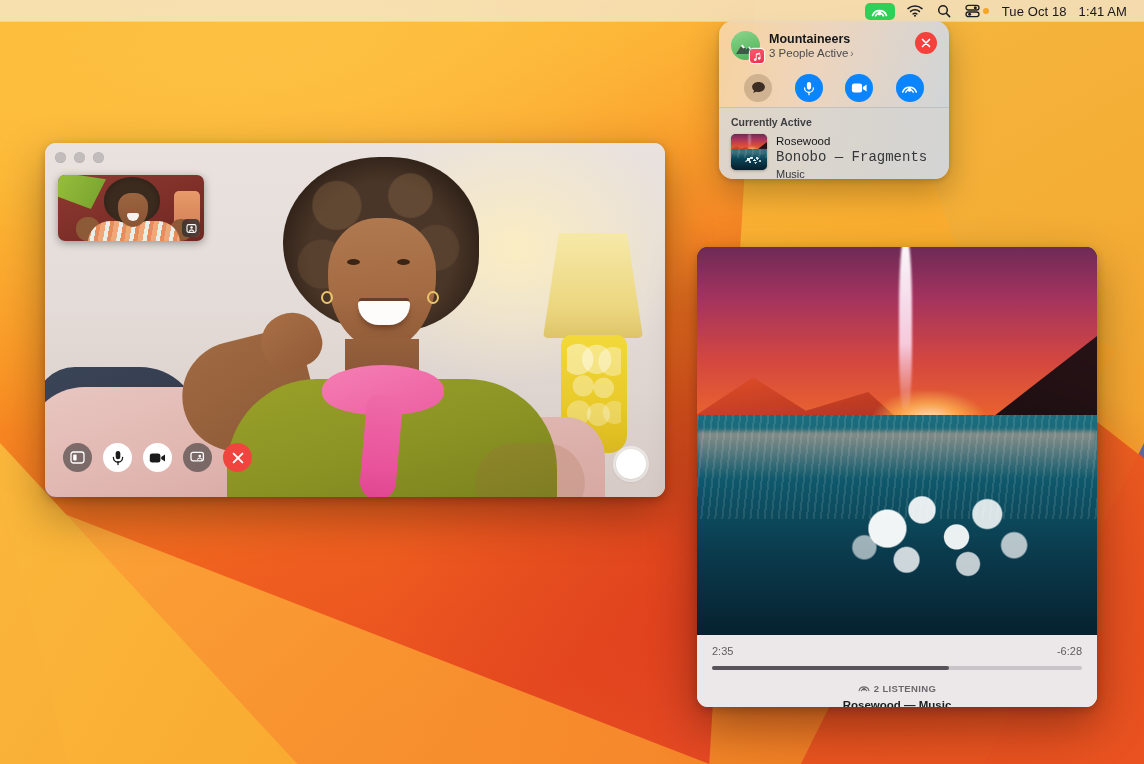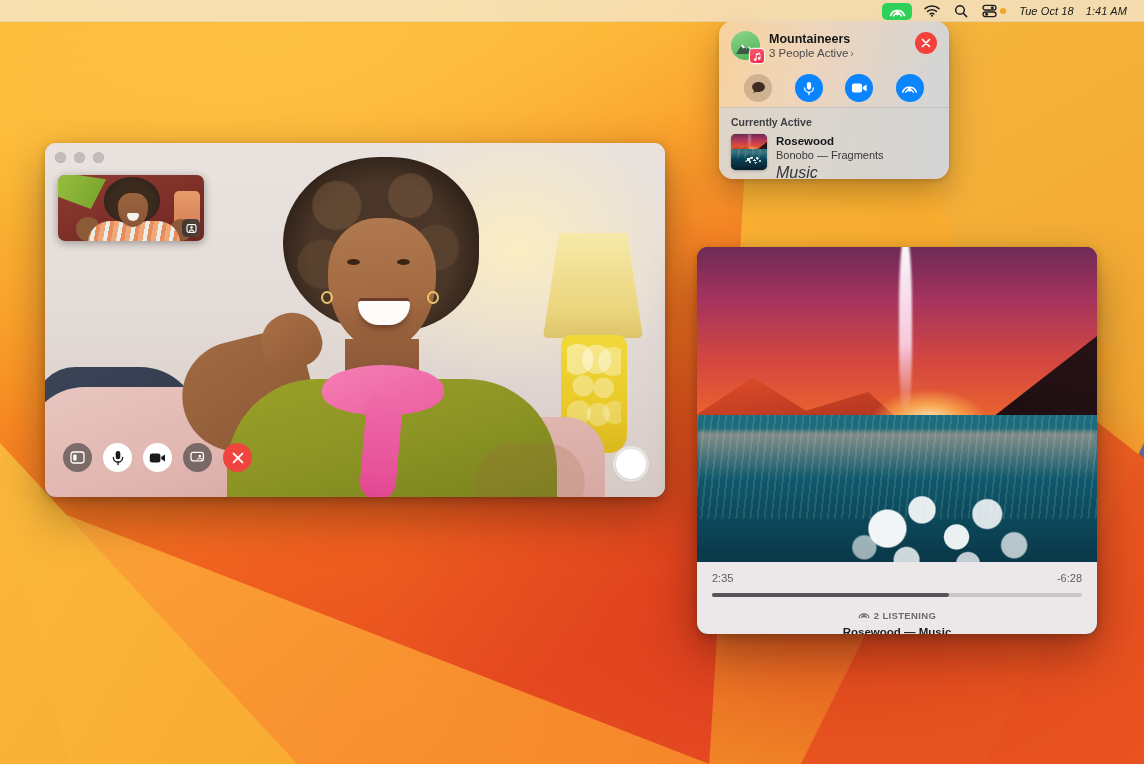--- a/index.html
+++ b/index.html
@@ -79,21 +79,21 @@
     z-index:50;
     box-shadow:inset 0 -0.5px 0 rgba(0,0,0,.10);
   }
   #menubar .mb-right { display:flex; align-items:center; gap:0; padding-right:11px; height:100%; }
   .mb-item { display:flex; align-items:center; height:22px; padding:0 7px; }
   .mb-shareplay {
     background:#2ed158; border-radius:5px; height:17px; width:30px;
     display:flex; align-items:center; justify-content:center;
     margin:0 5px;
   }
-  .mb-text { font-size:11px; color:#17181a; letter-spacing:.1px; padding:0 6px;font-style:italic; }
+  .mb-text { font-size:13px; color:#17181a; letter-spacing:.1px; padding:0 6px; }
   .mb-dot { width:6px; height:6px; border-radius:50%; background:#f5a623; margin-left:3px; }
 
   
   #facetime {
     position:absolute; left:45px; top:143px; width:620px; height:354px;
     border-radius:11px;
     box-shadow:0 18px 46px rgba(0,0,0,.34), 0 3px 10px rgba(0,0,0,.22);
     overflow:hidden;
     z-index:20;
     background:#cfc7c6;
@@ -337,23 +337,23 @@
     height:72px;
     background:linear-gradient(100deg, rgba(221,216,212,.93), rgba(208,214,224,.93));
     padding:8px 12px 0 12px;
     border-top:.5px solid rgba(120,120,130,.22);
   }
   .sp-nowlabel { font-size:10.5px; font-weight:bold; color:#3d3e42; margin-bottom:6px; }
   .sp-track { display:flex; gap:9px; }
   .sp-art { width:36px; height:36px; border-radius:5px; overflow:hidden; flex:none; position:relative;
             box-shadow:0 1px 3px rgba(0,0,0,.28); }
   .sp-meta { min-width:0; }
-  .sp-song { font-size:11.5px; font-weight:bold; color:#16171a; line-height:1.25; }
-  .sp-artist { font-size:11px; color:#36373b; line-height:1.3; }
-  .sp-app { font-size:16px; color:#36373b; line-height:1.3;font-style:italic; }
+  .sp-song { font-size:11.5px; font-weight:normal; color:#16171a; line-height:1.25; }
+  .sp-artist { font-size:14px; color:#36373b; line-height:1.3;font-family:Liberation Mono, monospace; }
+  .sp-app { font-size:11px; color:#36373b; line-height:1.3; }
 
   
   .album { position:absolute; inset:0; background:#0b1a22; overflow:hidden; }
   .alb-sky { position:absolute; left:0; right:0; top:0; height:46%;
     background:linear-gradient(180deg,#6e2a56 0%,#a4335e 28%,#d4473f 62%,#ef6a2a 100%); }
   .alb-dark-r { position:absolute; right:-8%; top:16%; width:72%; height:46%;
     background:linear-gradient(200deg,#2a1418,#140a0c);
     clip-path:polygon(18% 100%, 100% 0%, 100% 100%); filter:blur(1px); }
   .alb-ridge { position:absolute; left:-4%; top:30%; width:60%; height:26%;
     background:linear-gradient(170deg,#e8512a,#a8301f 70%,#511512);
@@ -379,21 +379,21 @@
       radial-gradient(circle at 56% 48%, rgba(255,255,255,.92) 0 10%, transparent 11%),
       radial-gradient(circle at 72% 26%, rgba(255,255,255,.85) 0 9%, transparent 10%),
       radial-gradient(circle at 30% 70%, rgba(255,255,255,.8) 0 8%, transparent 9%),
       radial-gradient(circle at 62% 74%, rgba(255,255,255,.75) 0 8%, transparent 9%),
       radial-gradient(circle at 86% 56%, rgba(255,255,255,.7) 0 7%, transparent 8%),
       radial-gradient(circle at 8% 58%, rgba(255,255,255,.6) 0 6%, transparent 7%);
     filter:blur(.4px); }
 
   
   #music {
-    position:absolute; left:697px; top:247px; width:400px; height:387px;
+    position:absolute; left:697px; top:247px; width:400px; height:460px;
     border-radius:11px; overflow:hidden; z-index:30;
     box-shadow:0 18px 46px rgba(0,0,0,.34), 0 3px 10px rgba(0,0,0,.2);
     background:#ece8ea;
   }
   .mu-art { position:absolute; left:0; top:0; width:400px; height:400px; }
   .mu-bar { position:absolute; left:0; bottom:0; width:400px; height:72px;
             background:#ece7e9; padding:10px 15px 0 15px; }
   .mu-times { display:flex; justify-content:space-between; font-size:11px; color:#5f5c5f; }
   .mu-progress { position:relative; height:4px; border-radius:2px; background:#c9c4c7; margin-top:9px; }
   .mu-progress-fill { position:absolute; left:0; top:0; bottom:0; border-radius:2px; background:#56535a; }

